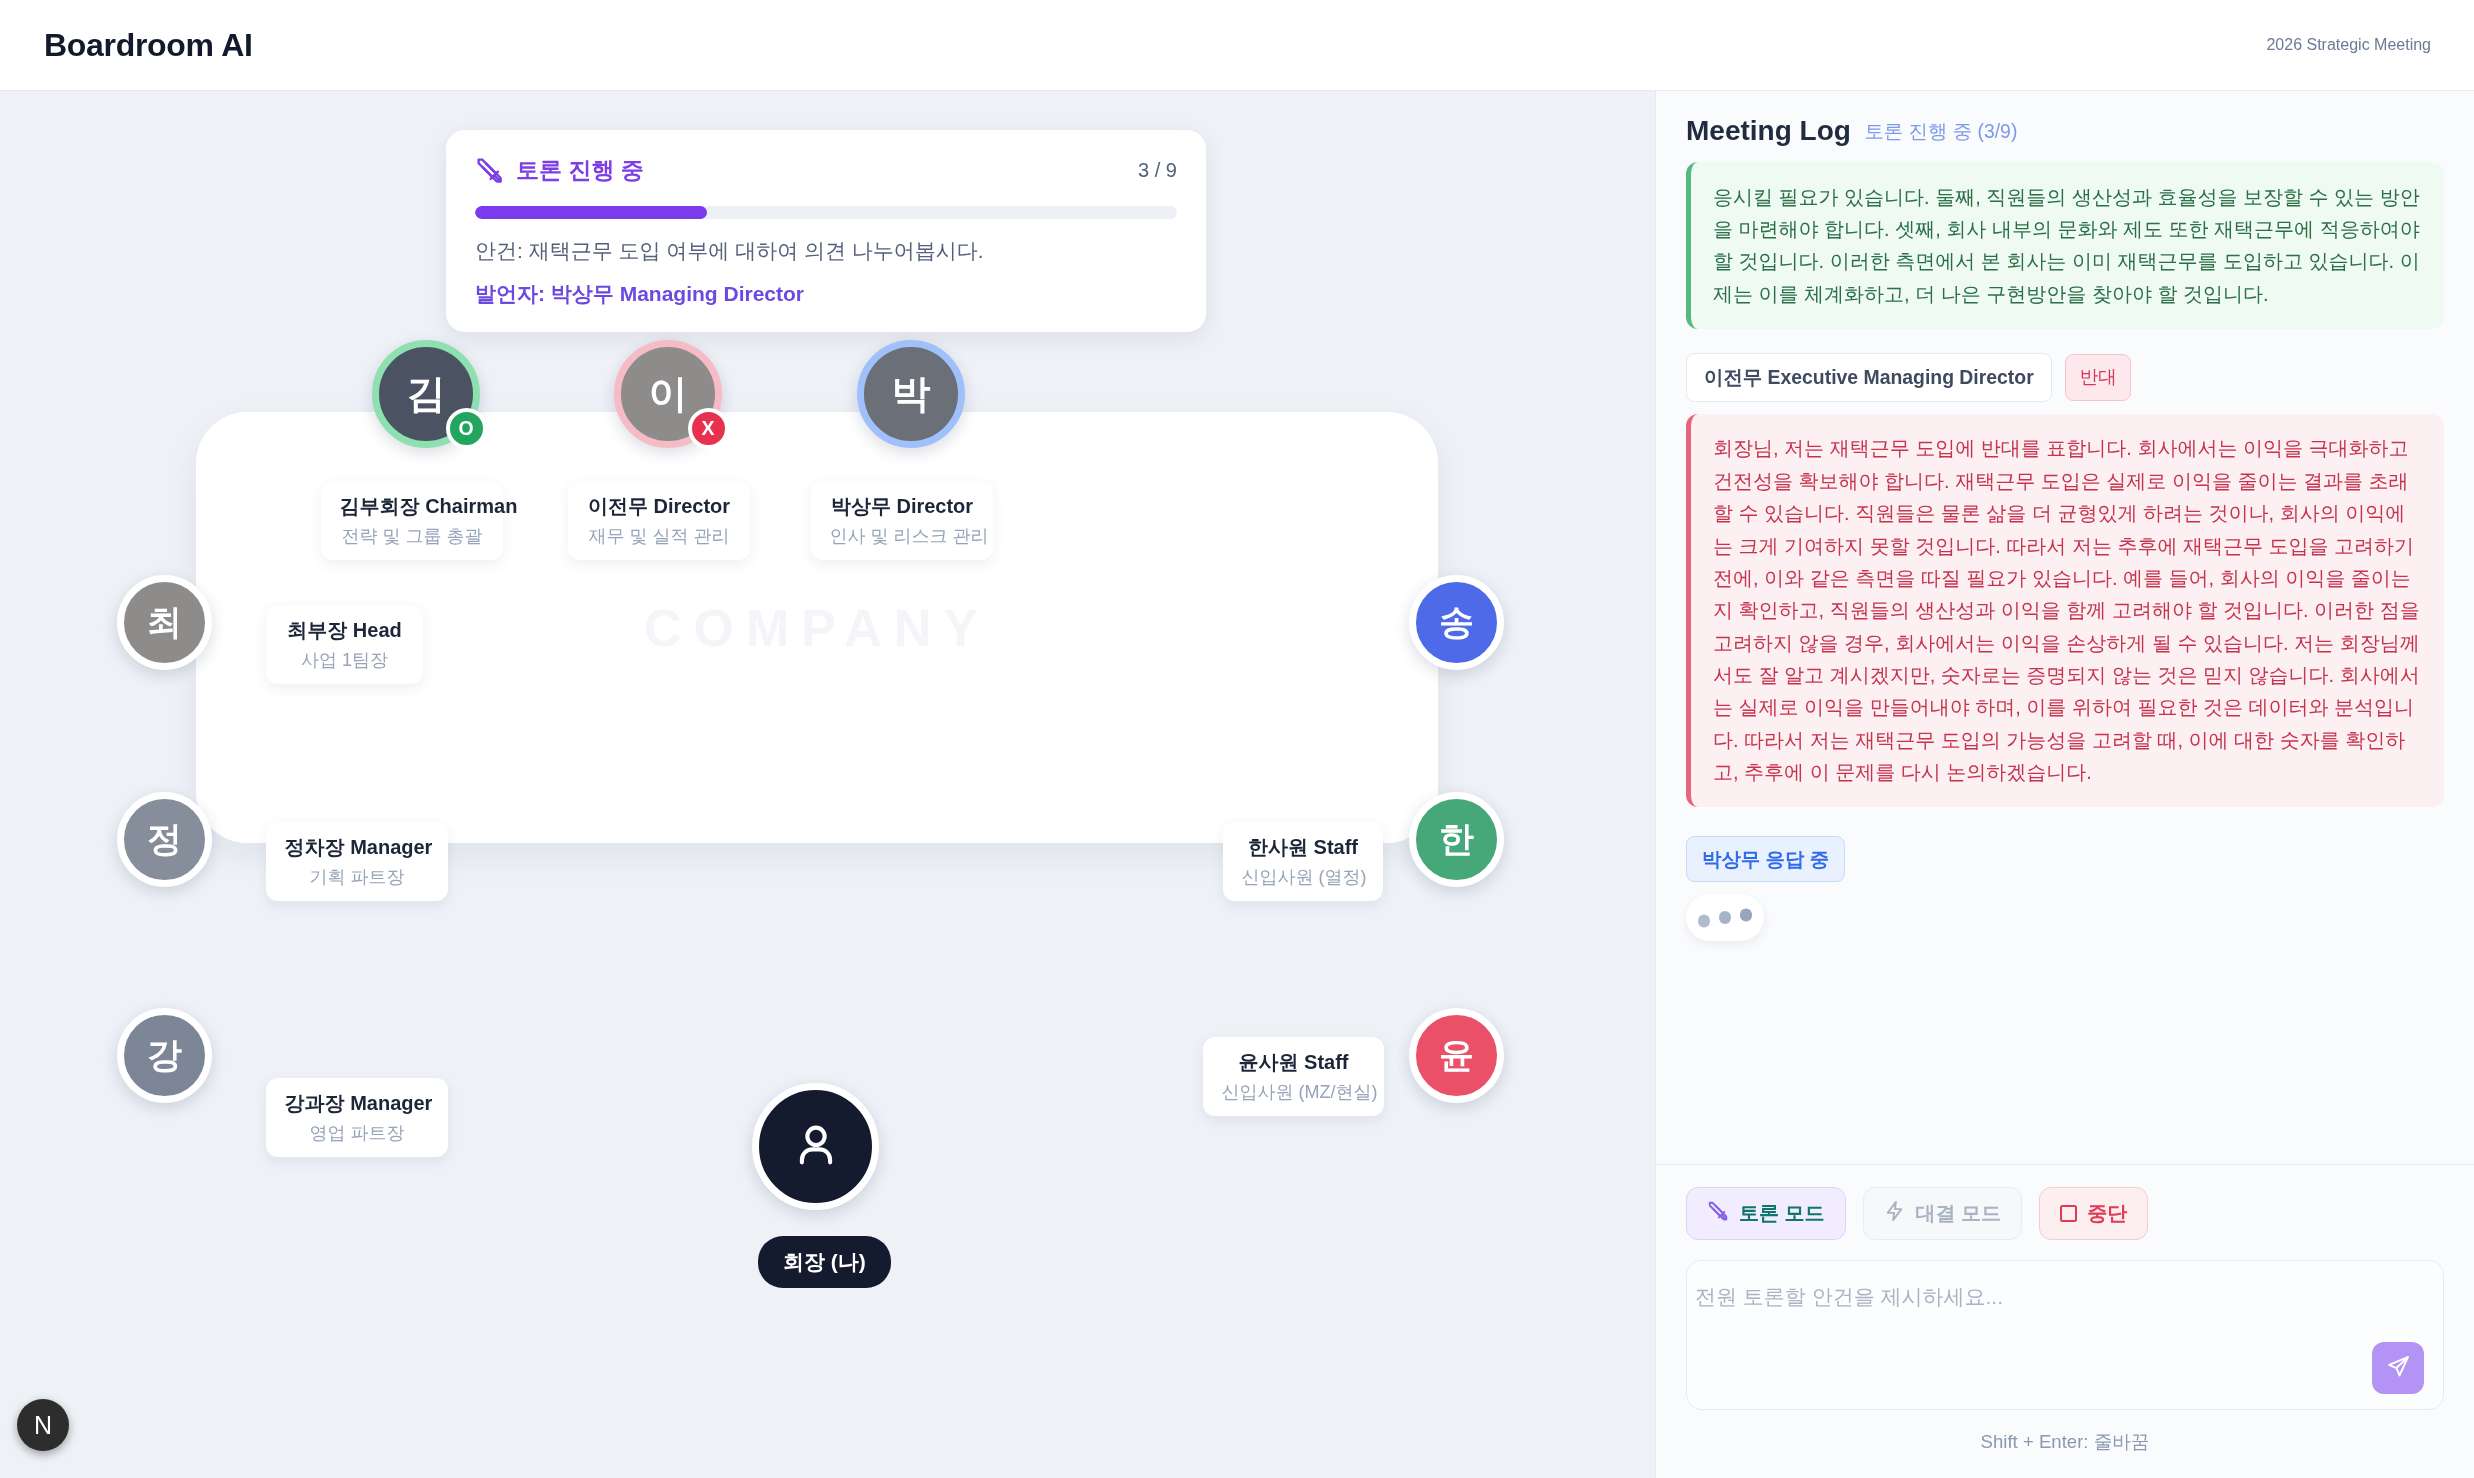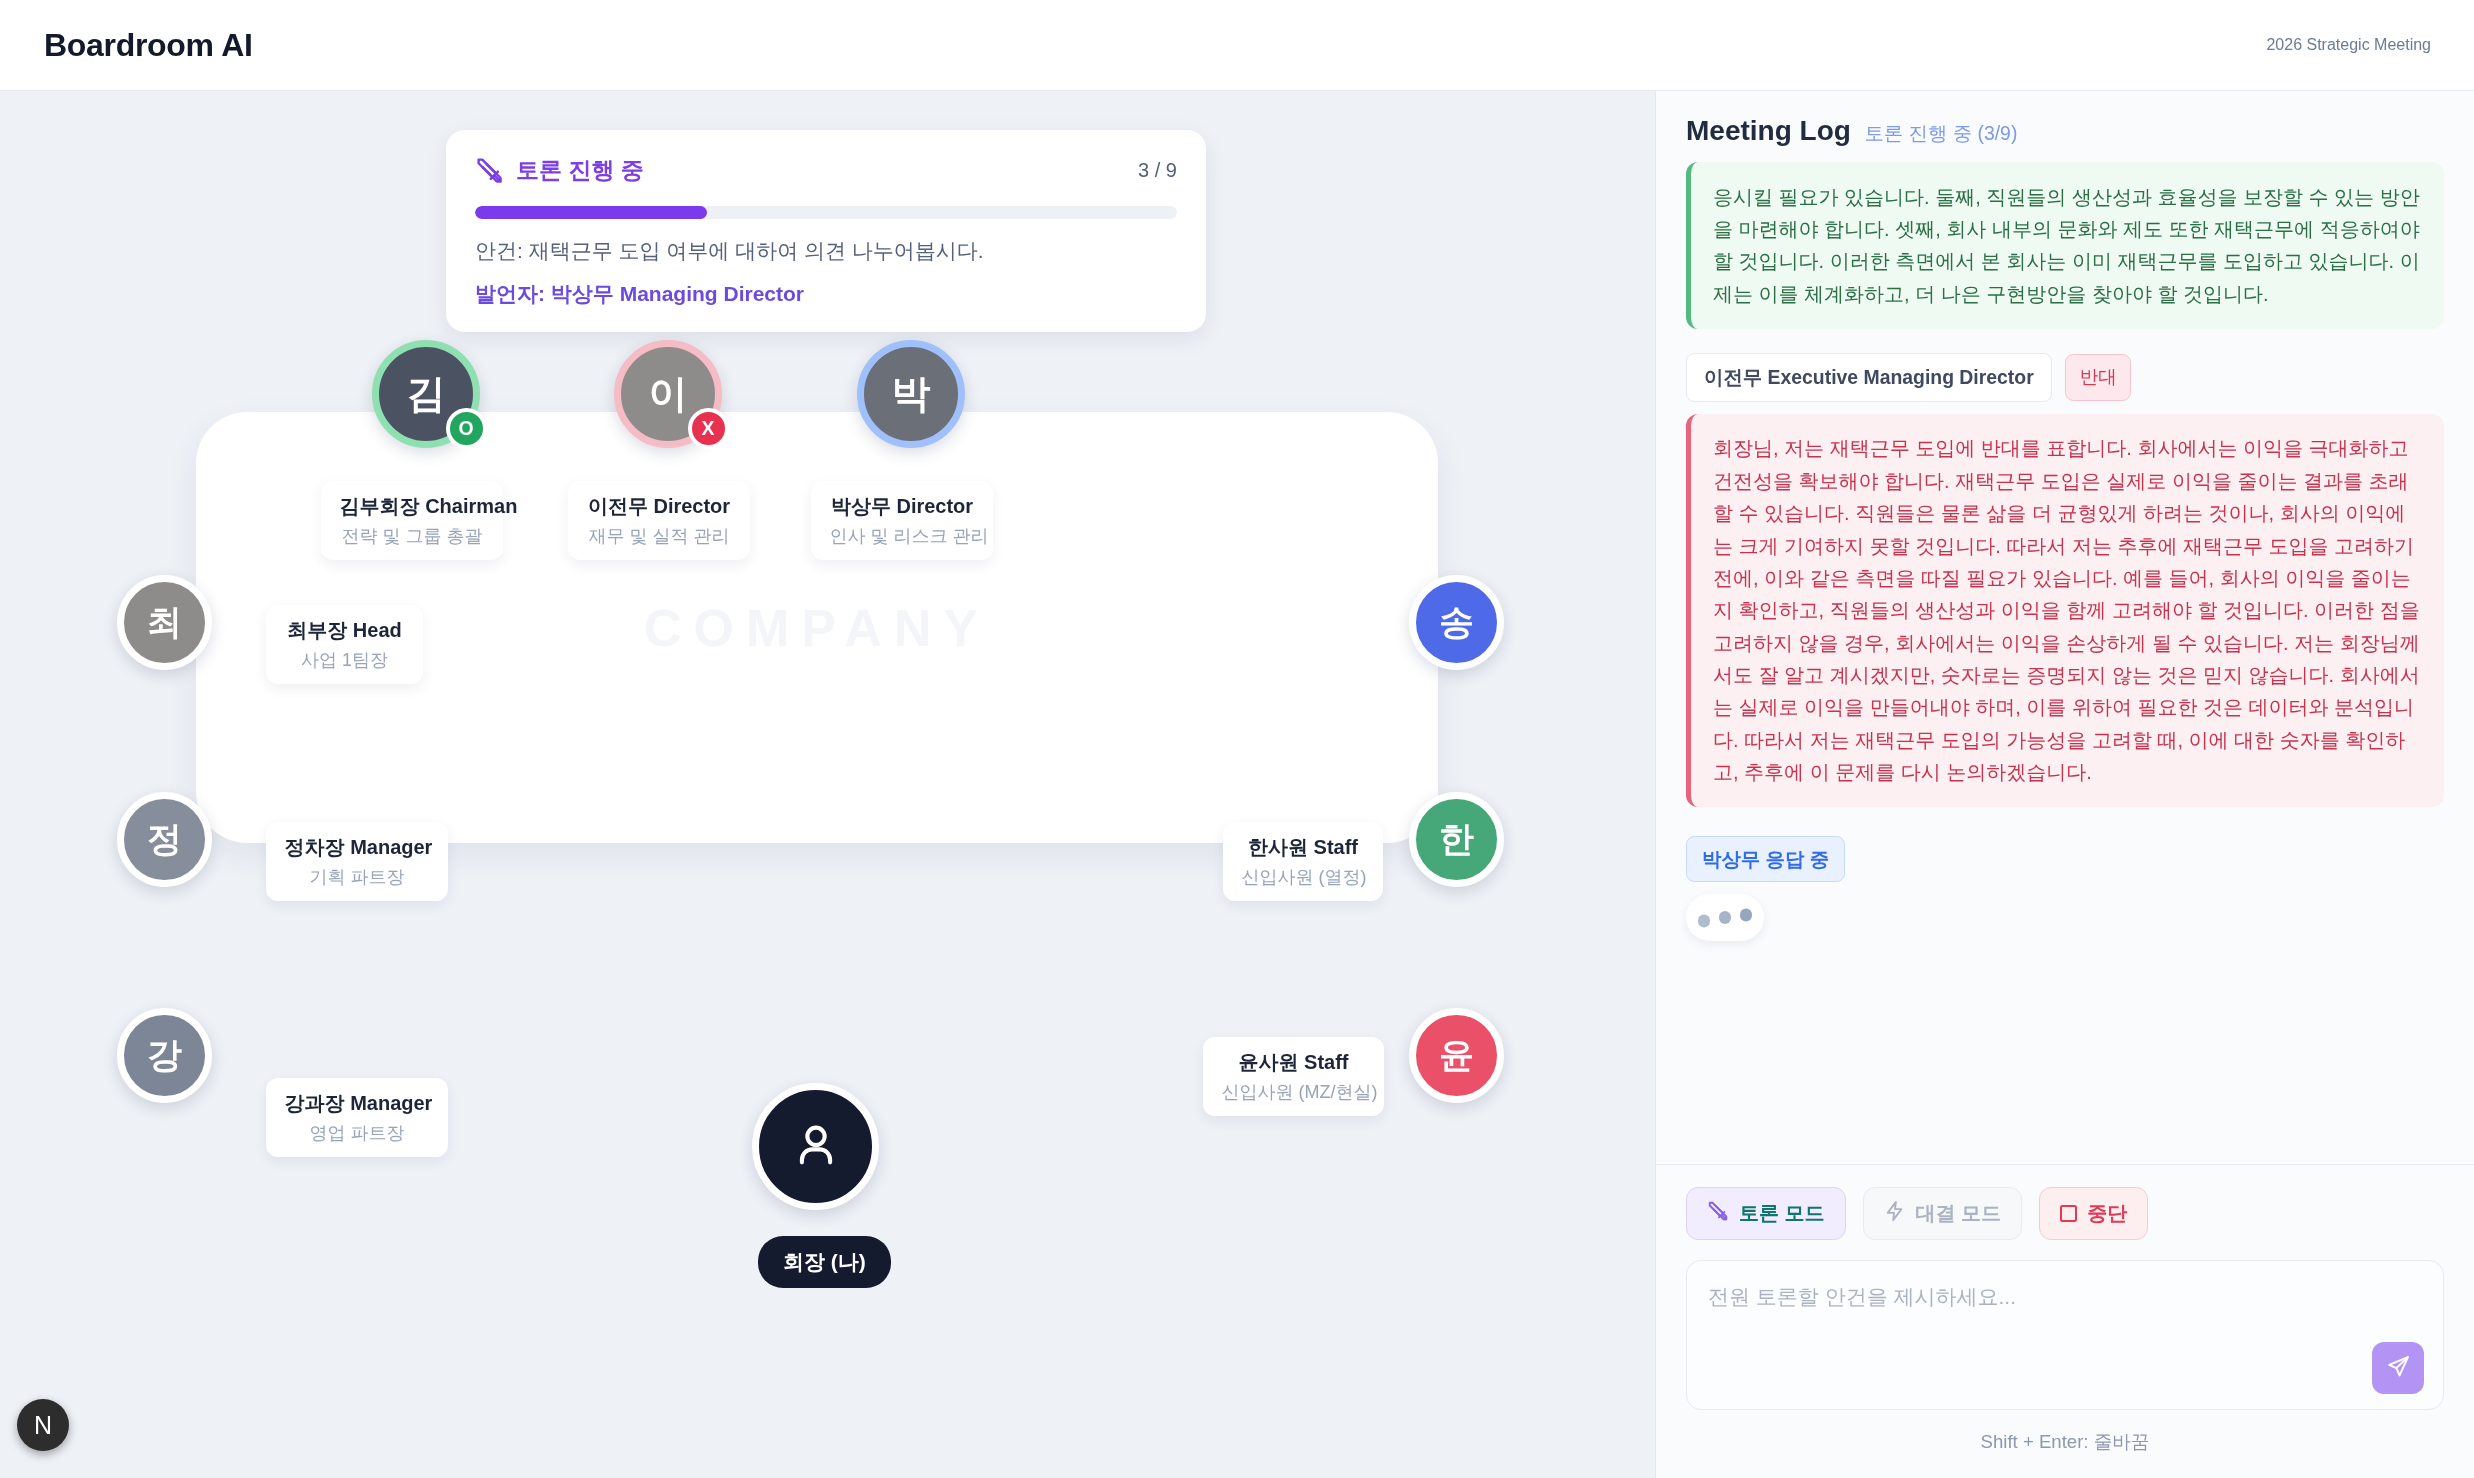--- a/index.html
+++ b/index.html
@@ -117,21 +117,21 @@
 
   
   .panel {
     position: absolute; top: 91px; left: 1655px; width: 819px; height: 1387px;
     background: #fafbfd;
     border-left: 0.8px solid #e4e8ef;
     display: flex; flex-direction: column;
   }
   .panel-head {
     padding: 24px 30px 15px 30px;
-    display: flex; align-items: flex-end; gap: 13.5px;
+    display: flex; align-items: center; gap: 13.5px;
   }
   .panel-title { font-size: 28px; font-weight: bold; color: #222c40; }
   .panel-sub { font-size: 19.4px; color: #7c9ae8; }
 
   .log-scroll { flex: 1; overflow: hidden; padding: 0 30px; position: relative; }
 
   .bubble { border-radius: 12px; padding: 18.6px 22px; font-size: 20px; line-height: 1.62; }
   .bubble-green { background: #effaf2; border-left: 5px solid #54b97e; color: #2b6f47; }
   .bubble-red   { background: #fdf0f2; border-left: 5px solid #e8637c; color: #c6334f; }
 
@@ -169,21 +169,21 @@
     border: 0.8px solid transparent;
   }
   .mode-debate { background: #f2edfe; border-color: #ded1fb; color: #0f766e; }
   .mode-versus { background: #f7f8fa; border-color: #e8ebf0; color: #aab3c2; }
   .mode-stop   { background: #fdeef0; border-color: #f7cbd4; color: #e03a55; }
   .stop-square { width: 17px; height: 17px; border: 2.5px solid #e03a55; border-radius: 2.5px; }
 
   .input-wrap {
     position: relative;
     background: #fcfdfe; border: 0.8px solid #e7ebf1; border-radius: 15px;
-    height: 150px; padding: 22px 21px;
+    height: 150px; padding: 22px 8px;
   }
   .input-placeholder { font-size: 21px; color: #aab3c2; }
   .send-btn {
     position: absolute; right: 18.6px; bottom: 15px;
     width: 52px; height: 52px; border-radius: 12px;
     background: #b394f4;
     display: flex; align-items: center; justify-content: center;
   }
   .hint { text-align: center; font-size: 18.6px; color: #8b98ae; padding: 18.6px 0 8.4px 0; }
 </style>

